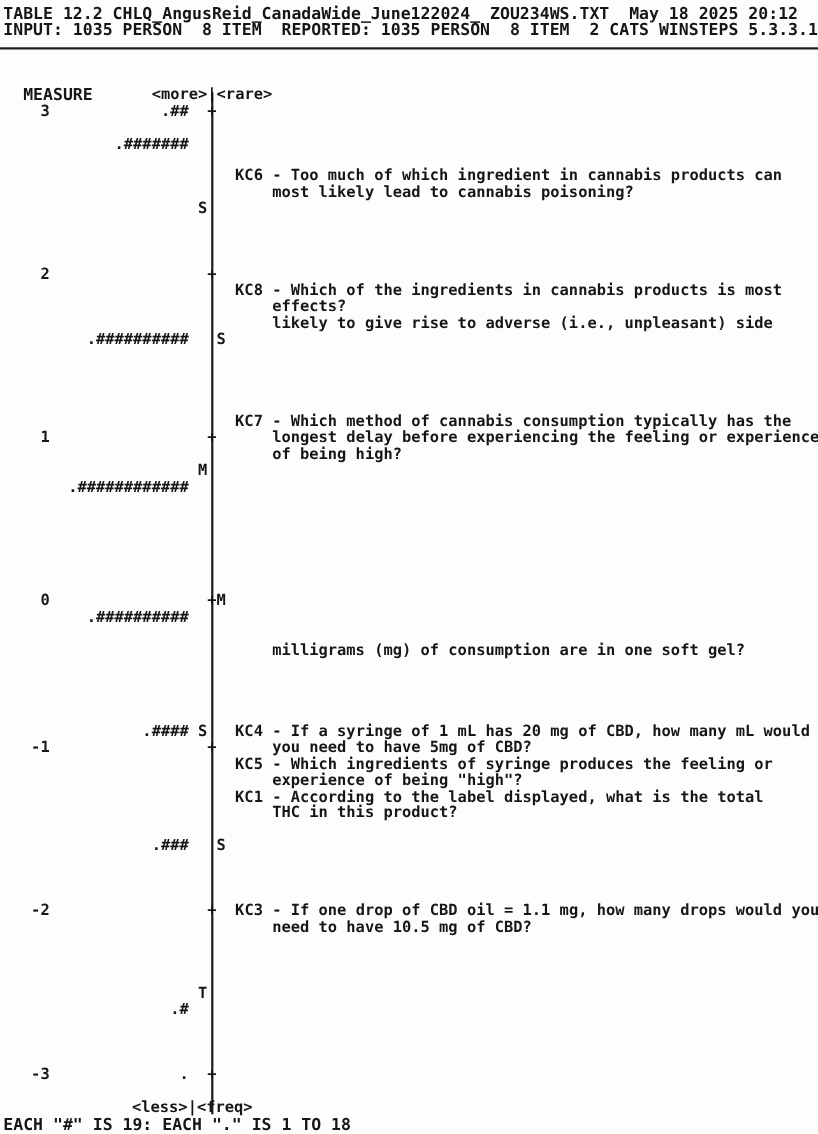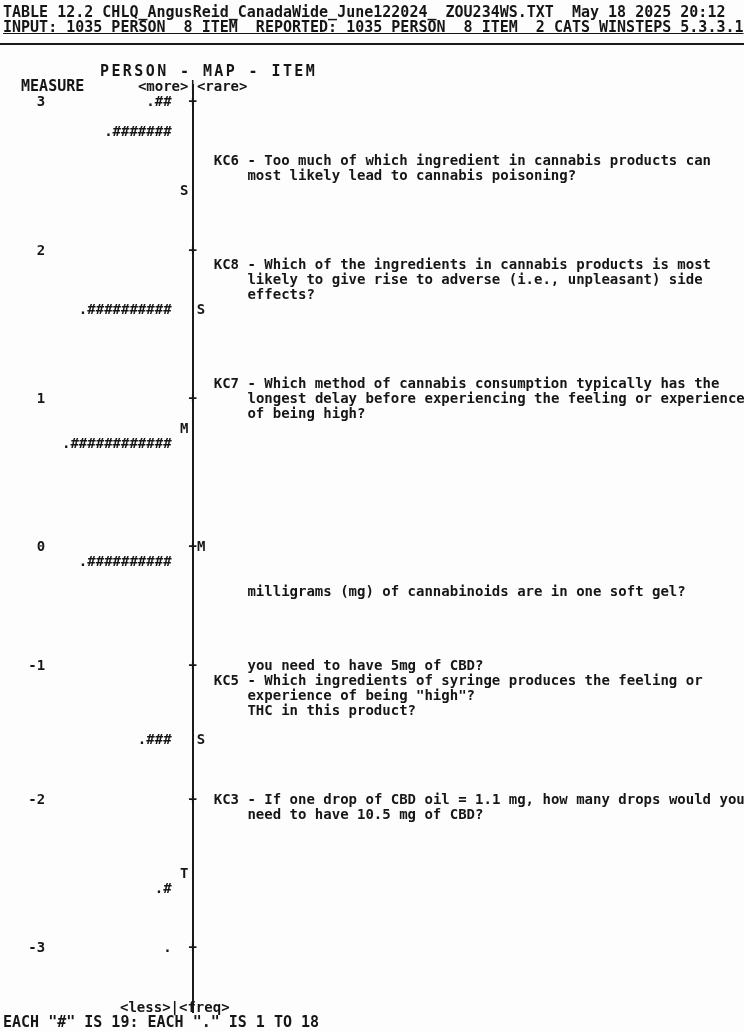--- a/index.html
+++ b/index.html
@@ -10,89 +10,90 @@
     overflow: hidden;
     font-family: "DejaVu Sans Mono", "Liberation Mono", monospace;
     font-weight: bold;
     color: #161616;
     background: #fdfdfd;
   }
   .line { position: absolute; white-space: pre; line-height: 14.85px; }
   .big  { font-size: 15px; }
   .map-font { font-size: 14px; }
   #title-line { top: 5px;     left: 3px; text-align: right; }
-  #input-line { top: 19.85px; left: 3px; text-decoration: underline; }
+  #input-line { top: 19.85px; left: 3px; }
   #separator-line { position: absolute; top: 43px; left: 0; width: 744px; height: 2px; background: #1a1a1a; }
   #measure-header-row { top: 64.4px; left: 3px; width: 740px; height: 14.85px; }
   #map-col-header { position: absolute; left: 97px; top: 0; letter-spacing: 2.4px; white-space: pre; }
   #axis-top-row    { top: 79.25px; left: 137.9px; }
   #axis-bottom-row { top: 1000.1px; left: 120px; }
   #legend-line     { top: 1014.8px; left: 3px; }
   #measure-axis-line { position: absolute; left: 191.9px; top: 84px; width: 1.7px; height: 929px; background: #1a1a1a; }
   #map-rows { position: absolute; top: 94.1px; left: 3px; right: 0; }
   .mrow { height: 14.85px; line-height: 14.85px; font-size: 14px; white-space: pre; }
 </style>
 </head>
 <body>
 
 <div class="line big" id="title-line">TABLE 12.2 CHLQ_AngusReid_CanadaWide_June122024_ ZOU234WS.TXT  May 18 2025 20:12</div>
 <div class="line big" id="input-line">INPUT: 1035 PERSON  8 ITEM  REPORTED: 1035 PERSON  8 ITEM  2 CATS WINSTEPS 5.3.3.1</div>
 <div id="separator-line"></div>
 
 <div class="line big" id="measure-header-row">
   <span>MEASURE</span>
-  <span id="map-col-header">PERSON - MAP - ITEM</span>
 </div>
 
 <div class="line map-font" id="axis-top-row"><span>&lt;more&gt;</span><span>|</span><span>&lt;rare&gt;</span></div>
 
 <div id="measure-axis-line"></div>
 
 <div id="map-rows">
     <div class="mrow"><span>    3</span><span>            .##</span><span>  +</span></div>
     <div class="mrow"></div>
     <div class="mrow"><span>            .#######</span></div>
     <div class="mrow"></div>
     <div class="mrow"><span>                         KC6 - Too much of which ingredient in cannabis products can</span></div>
     <div class="mrow"><span>                             most likely lead to cannabis poisoning?</span></div>
     <div class="mrow"><span>                     S</span></div>
     <div class="mrow"></div>
     <div class="mrow"></div>
     <div class="mrow"></div>
     <div class="mrow"><span>    2</span><span>                 +</span></div>
     <div class="mrow"><span>                         KC8 - Which of the ingredients in cannabis products is most</span></div>
+    <div class="mrow"><span>                             effects?</span></div>
     <div class="mrow"><span>                             likely to give rise to adverse (i.e., unpleasant) side</span></div>
-    <div class="mrow"><span>                             effects?</span></div>
     <div class="mrow"><span>         .##########</span><span>   S</span></div>
     <div class="mrow"></div>
     <div class="mrow"></div>
     <div class="mrow"></div>
     <div class="mrow"></div>
     <div class="mrow"><span>                         KC7 - Which method of cannabis consumption typically has the</span></div>
     <div class="mrow"><span>    1</span><span>                 +</span><span>      longest delay before experiencing the feeling or experience</span></div>
     <div class="mrow"><span>                             of being high?</span></div>
     <div class="mrow"><span>                     M</span></div>
     <div class="mrow"><span>       .############</span></div>
     <div class="mrow"></div>
     <div class="mrow"></div>
     <div class="mrow"></div>
     <div class="mrow"></div>
     <div class="mrow"></div>
     <div class="mrow"></div>
     <div class="mrow"><span>    0</span><span>                 +</span><span>M</span></div>
     <div class="mrow"><span>         .##########</span></div>
     <div class="mrow"></div>
-    <div class="mrow"><span>                             milligrams (mg) of cannabinoids are in one soft gel?</span></div>
+    <div class="mrow"><span>                             milligrams (mg) of consumption are in one soft gel?</span></div>
     <div class="mrow"></div>
     <div class="mrow"></div>
     <div class="mrow"></div>
     <div class="mrow"></div>
+    <div class="mrow"><span>               .####</span><span> S</span><span>   KC4 - If a syringe of 1 mL has 20 mg of CBD, how many mL would</span></div>
     <div class="mrow"><span>   -1</span><span>                 +</span><span>      you need to have 5mg of CBD?</span></div>
     <div class="mrow"><span>                         KC5 - Which ingredients of syringe produces the feeling or</span></div>
     <div class="mrow"><span>                             experience of being "high"?</span></div>
+    <div class="mrow"><span>                         KC1 - According to the label displayed, what is the total</span></div>
     <div class="mrow"><span>                             THC in this product?</span></div>
     <div class="mrow"></div>
     <div class="mrow"><span>                .###</span><span>   S</span></div>
     <div class="mrow"></div>
     <div class="mrow"></div>
     <div class="mrow"></div>
     <div class="mrow"><span>   -2</span><span>                 +</span><span>  KC3 - If one drop of CBD oil = 1.1 mg, how many drops would you</span></div>
     <div class="mrow"><span>                             need to have 10.5 mg of CBD?</span></div>
     <div class="mrow"></div>
     <div class="mrow"></div>

